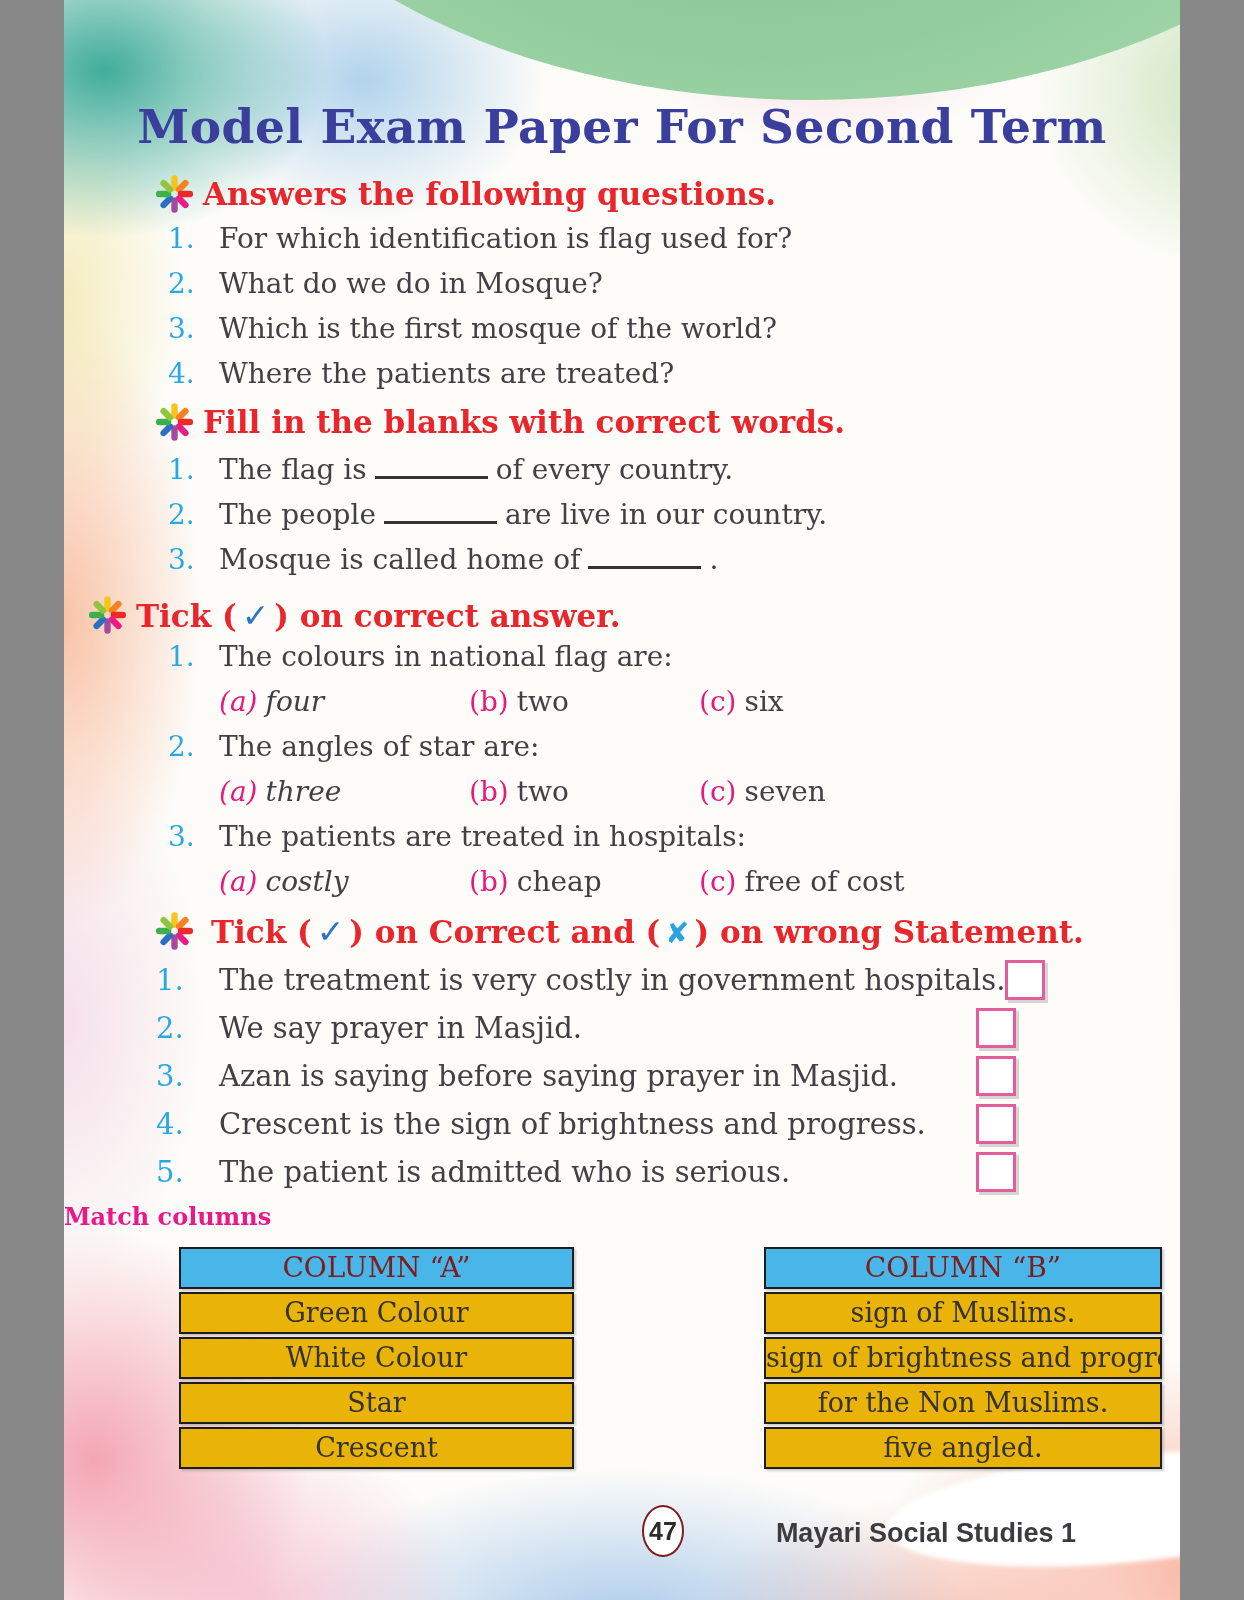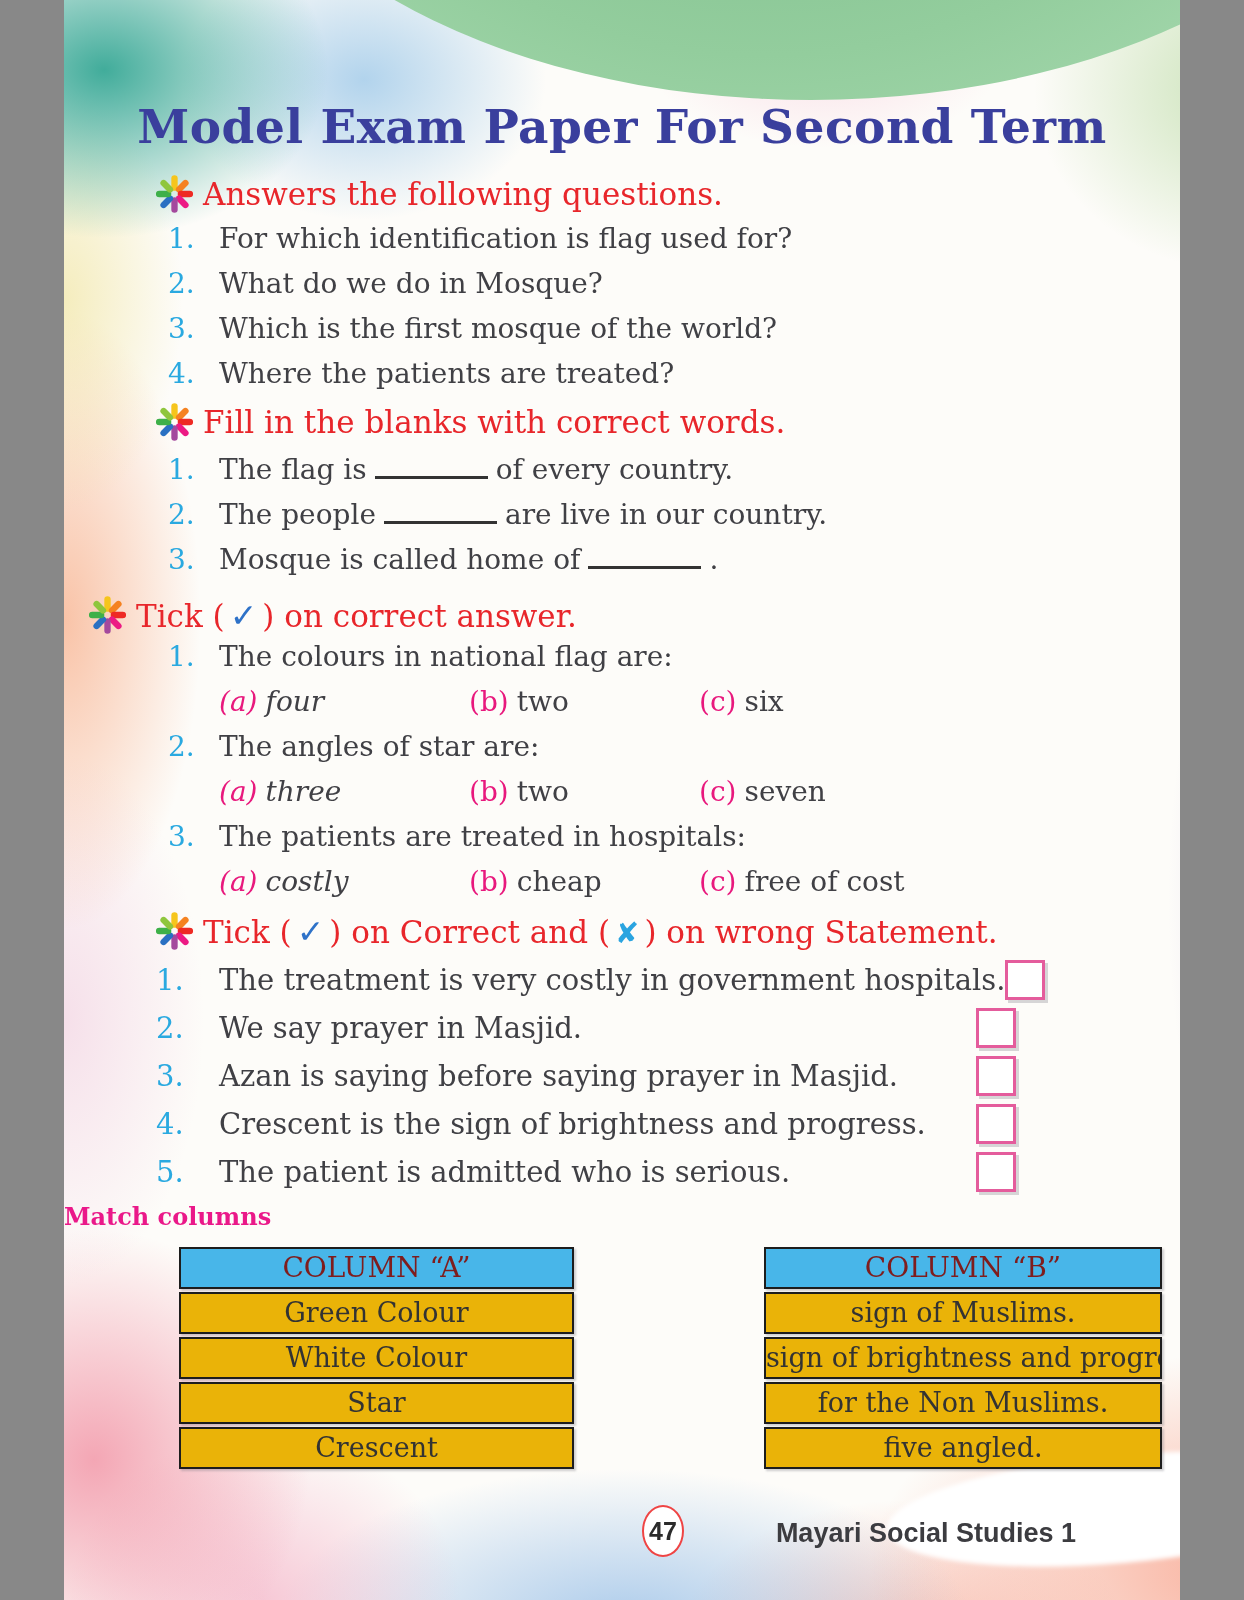--- a/index.html
+++ b/index.html
@@ -51,28 +51,28 @@
   }
   
   .content{position:absolute;inset:0;z-index:3;color:#404045;}
   .title{
     padding-top:96px;margin:0;text-align:center;
     font-size:47px;line-height:62px;font-weight:bold;color:#3a3f9d;
     letter-spacing:.5px;
   }
   .sec-hdr{display:flex;align-items:center;padding-left:92px;height:40px;}
   .sec-hdr .flower{width:37px;height:40px;flex:0 0 37px;margin-right:10px;}
-  .sec-hdr .hdr-text{font-size:31px;font-weight:normal;color:#e8262b;white-space:nowrap;}
+  .sec-hdr .hdr-text{font-size:31px;font-weight:bold;color:#e8262b;white-space:nowrap;}
   .hdr-glyph{font-family:"DejaVu Sans",sans-serif;padding:0 5px;font-size:33px;}
   .glyph-check{color:#2e72c8;}
   .glyph-cross{color:#2aa4e0;font-size:29px;}
   .hdr1{margin-top:16px;}
   .hdr2{margin-top:8px;}
   .hdr3{margin-top:20px;padding-left:25px;}
-  .hdr4{margin-top:14px;}
+  .hdr4{margin-top:14px;gap:8px;}
   .q-list{margin-top:8px;}
   .q-row{display:flex;align-items:baseline;height:32px;margin-bottom:13px;font-size:28px;}
   .q-num{width:51px;flex:0 0 51px;margin-left:104px;color:#2aa9e0;}
   .q-text{color:#404045;white-space:nowrap;}
   .fill-list{margin-top:11px;}
   .blank{
     display:inline-block;width:113px;height:4px;
     border-bottom:3px solid #333;margin:0 8px;vertical-align:baseline;
   }
   .mcq-list{margin-top:5px;}
@@ -101,21 +101,21 @@
     box-sizing:border-box;height:42px;line-height:38px;
     border:2px solid #1d1d1d;background:#eab308;
     text-align:center;font-size:27px;color:#333;margin-top:3px;
     overflow:hidden;white-space:nowrap;
     box-shadow:2px 2px 2px rgba(120,120,130,.35);
   }
   .mc-row.head{background:#48b6e9;margin-top:0;font-size:28px;color:#7f1d1d;}
   .footer{position:relative;margin-top:34px;height:60px;}
   .page-num{
     position:absolute;left:578px;top:2px;width:38px;height:48px;
-    border:2px solid #ef4444;border-radius:50%;
+    border:2px solid #7f1d1d;border-radius:50%;
     background:#fff;text-align:center;line-height:48px;
     font-family:"Liberation Sans",sans-serif;font-weight:bold;font-size:25px;color:#2b2b2b;
   }
   .book-title{
     position:absolute;right:104px;top:15px;
     font-family:"Liberation Sans",sans-serif;font-weight:bold;font-size:27px;color:#3c3c40;
   }
 </style>
 </head>
 <body>

